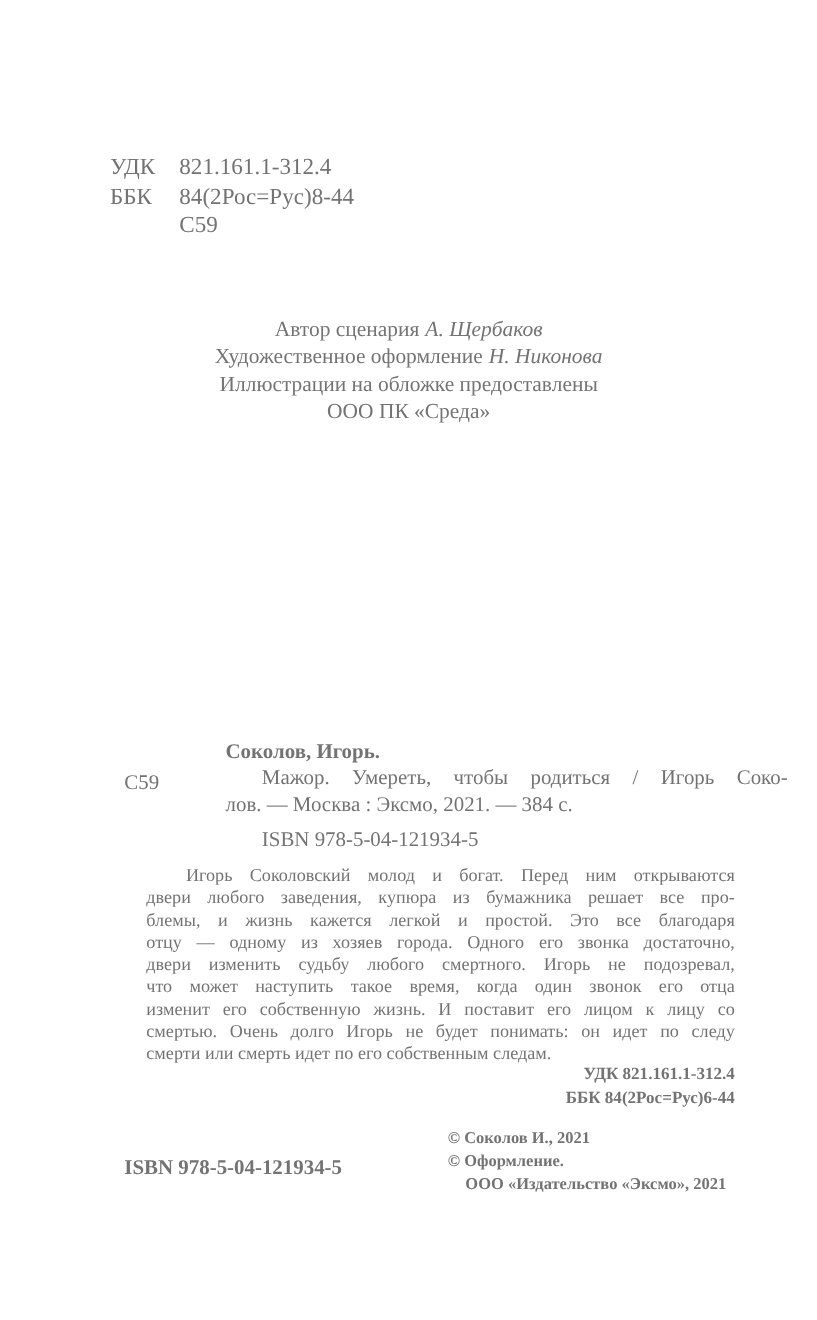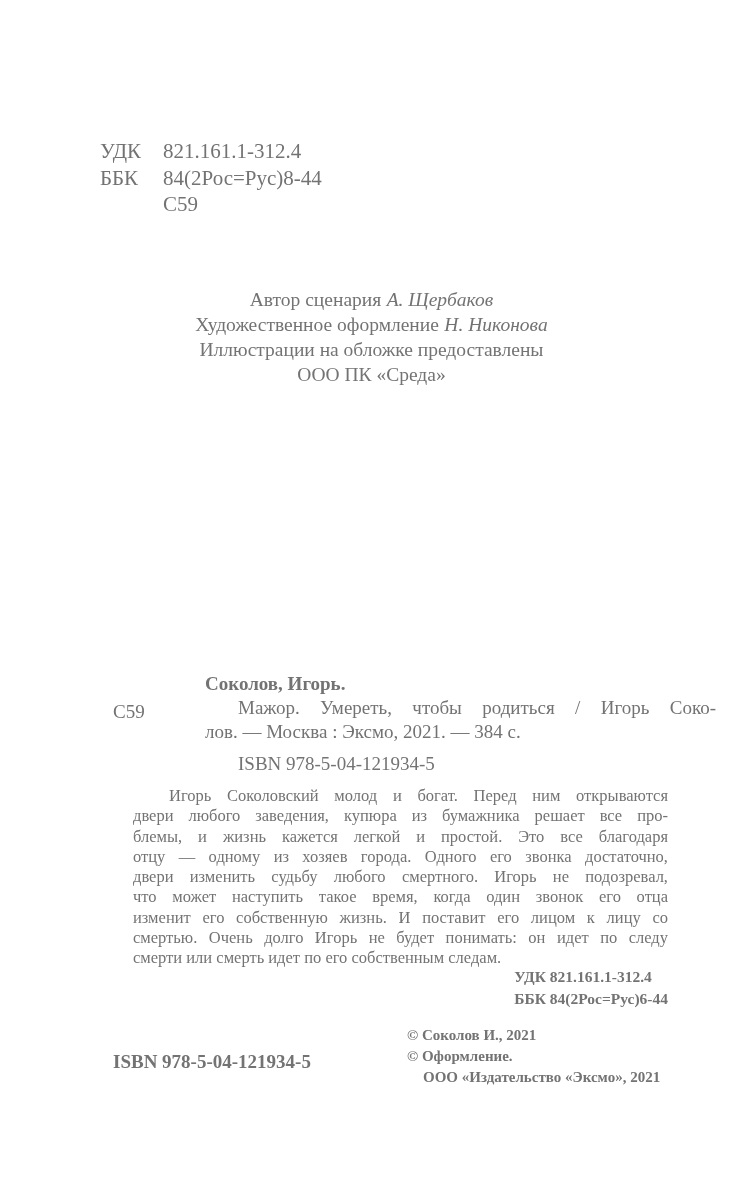--- a/index.html
+++ b/index.html
@@ -87,21 +87,21 @@
   .ann-line.last { text-align: right; text-align-last: left; }
 
   
   .card-codes {
     position: absolute;
     right: 75px;
     top: 966px;
     font-size: 15.5px;
     line-height: 21.5px;
     font-weight: bold;
-    text-align: left;
+    text-align: right;
     white-space: nowrap;
   }
 
   
   .footer-isbn {
     position: absolute;
     left: 113px;
     top: 1051px;
     font-size: 19px;
     font-weight: bold;

